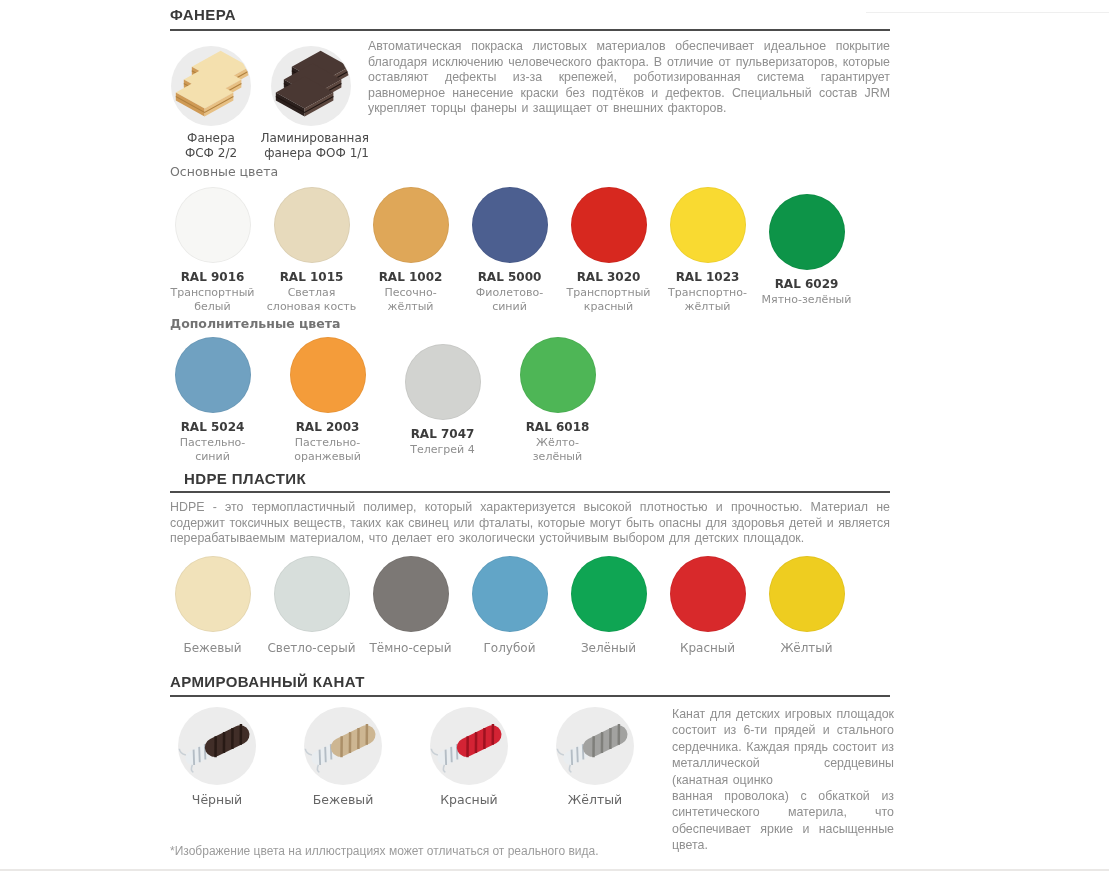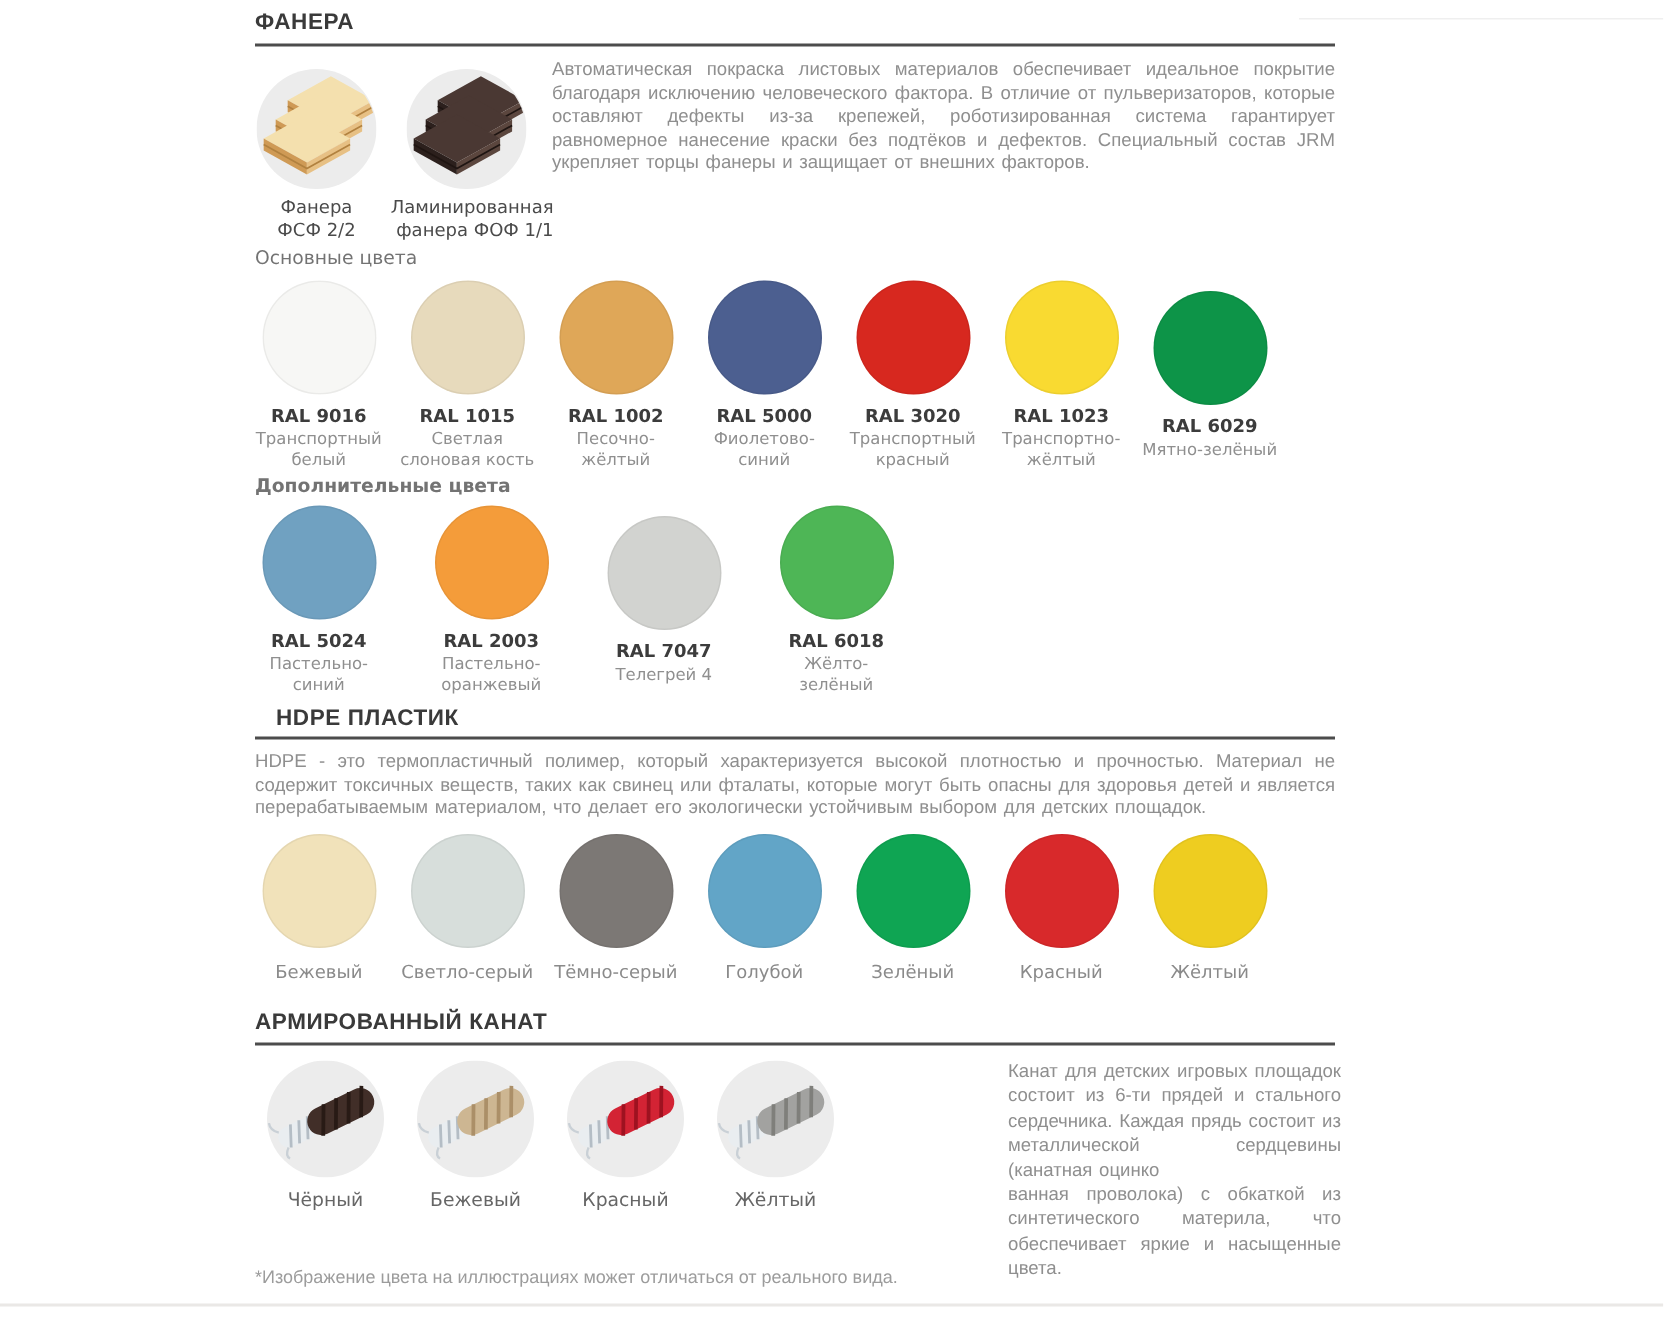--- a/index.html
+++ b/index.html
@@ -203,21 +203,21 @@
     </div>
     <div class="swatch">
       <div class="circle" style="background-color: rgb(238, 205, 32);"></div>
       <div class="hdpe-name">Жёлтый</div>
     </div>
   </div>
 
   <h2 class="sec-title" style="left:170px;top:673px;">АРМИРОВАННЫЙ КАНАТ</h2>
   <div class="rule" style="left:170px;top:695px;width:720px;"></div>
 
-  <div class="swatch-row" style="left:167px;top:707px;">
+  <div class="swatch-row" style="left:167px;top:707px;gap:26px;">
 
     <figure class="rope-fig">
       <svg width="78" height="78" viewBox="0 0 100 100">
         <circle cx="50" cy="50" r="50" fill="#ececec"></circle>
         <g transform="rotate(-26 50 50)">
           <rect x="6" y="41" width="36" height="18" rx="9" fill="#e9edf0"></rect>
           <path d="M13,59 L21,41 M21,59 L29,41 M29,59 L37,41" stroke="#b4bdc5" stroke-width="2.4" fill="none"></path>
           <path d="M9,43 Q3,38 5,32" stroke="#c9d0d6" stroke-width="2" fill="none"></path>
           <path d="M11,58 Q5,63 8,67" stroke="#c9d0d6" stroke-width="2" fill="none"></path>
           <rect x="34" y="38" width="61" height="24" rx="12" fill="#412e28"></rect>

